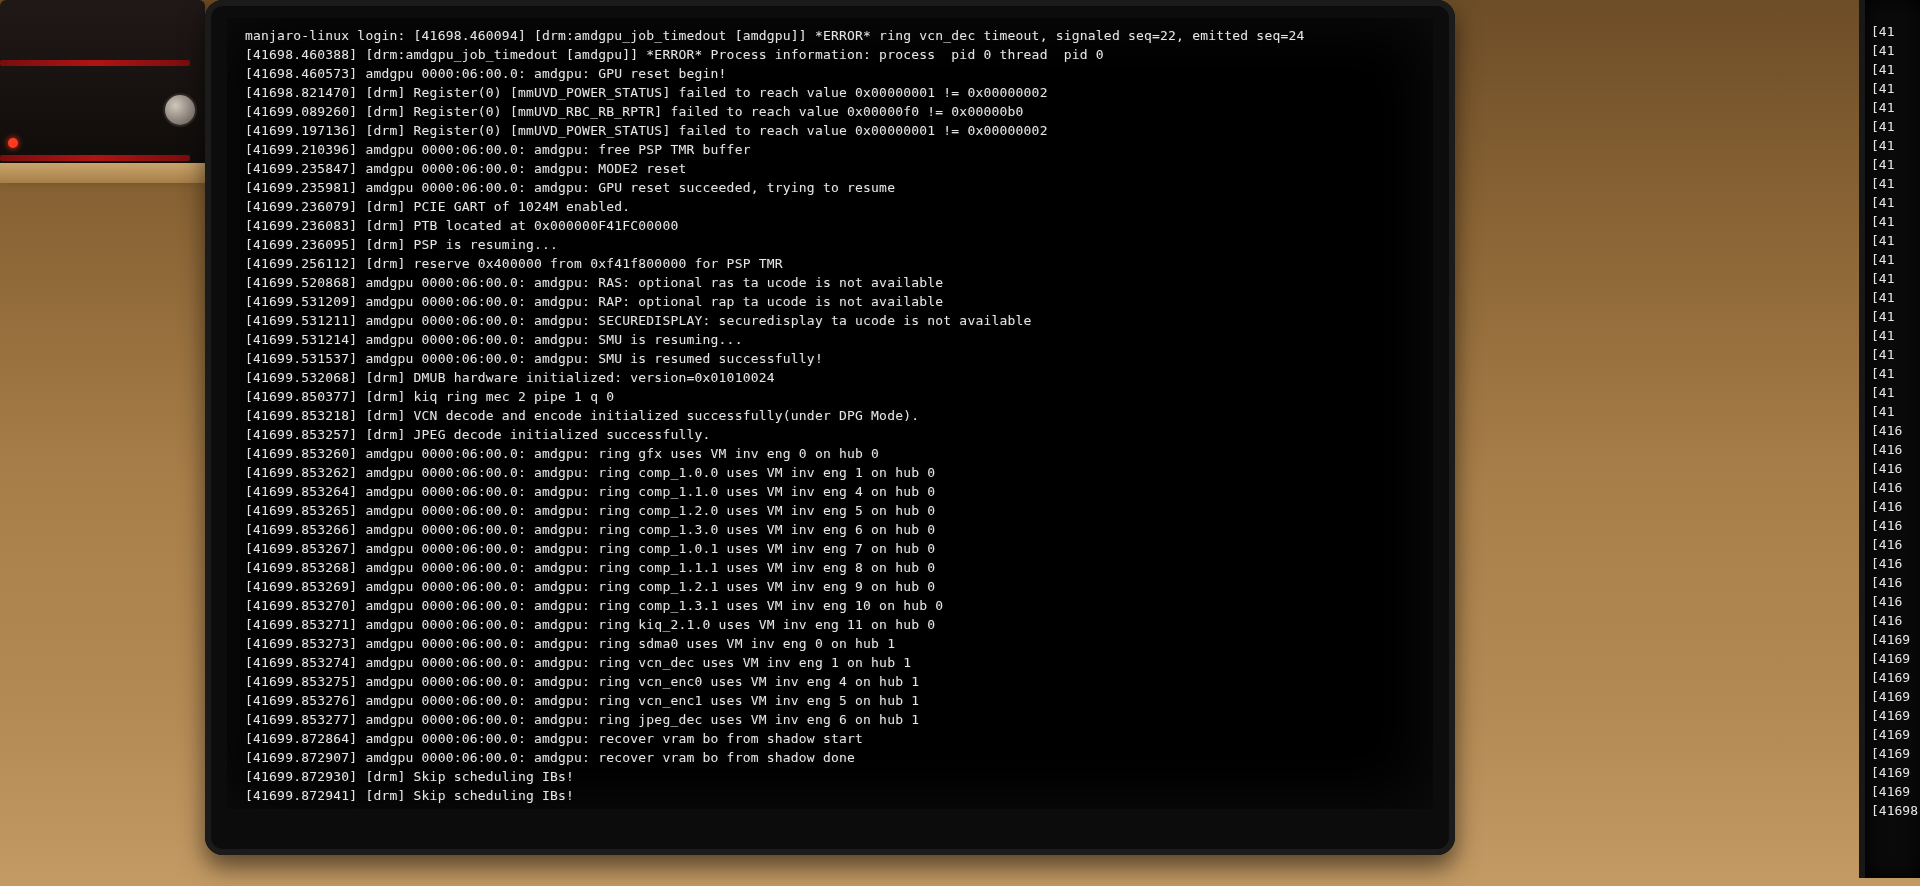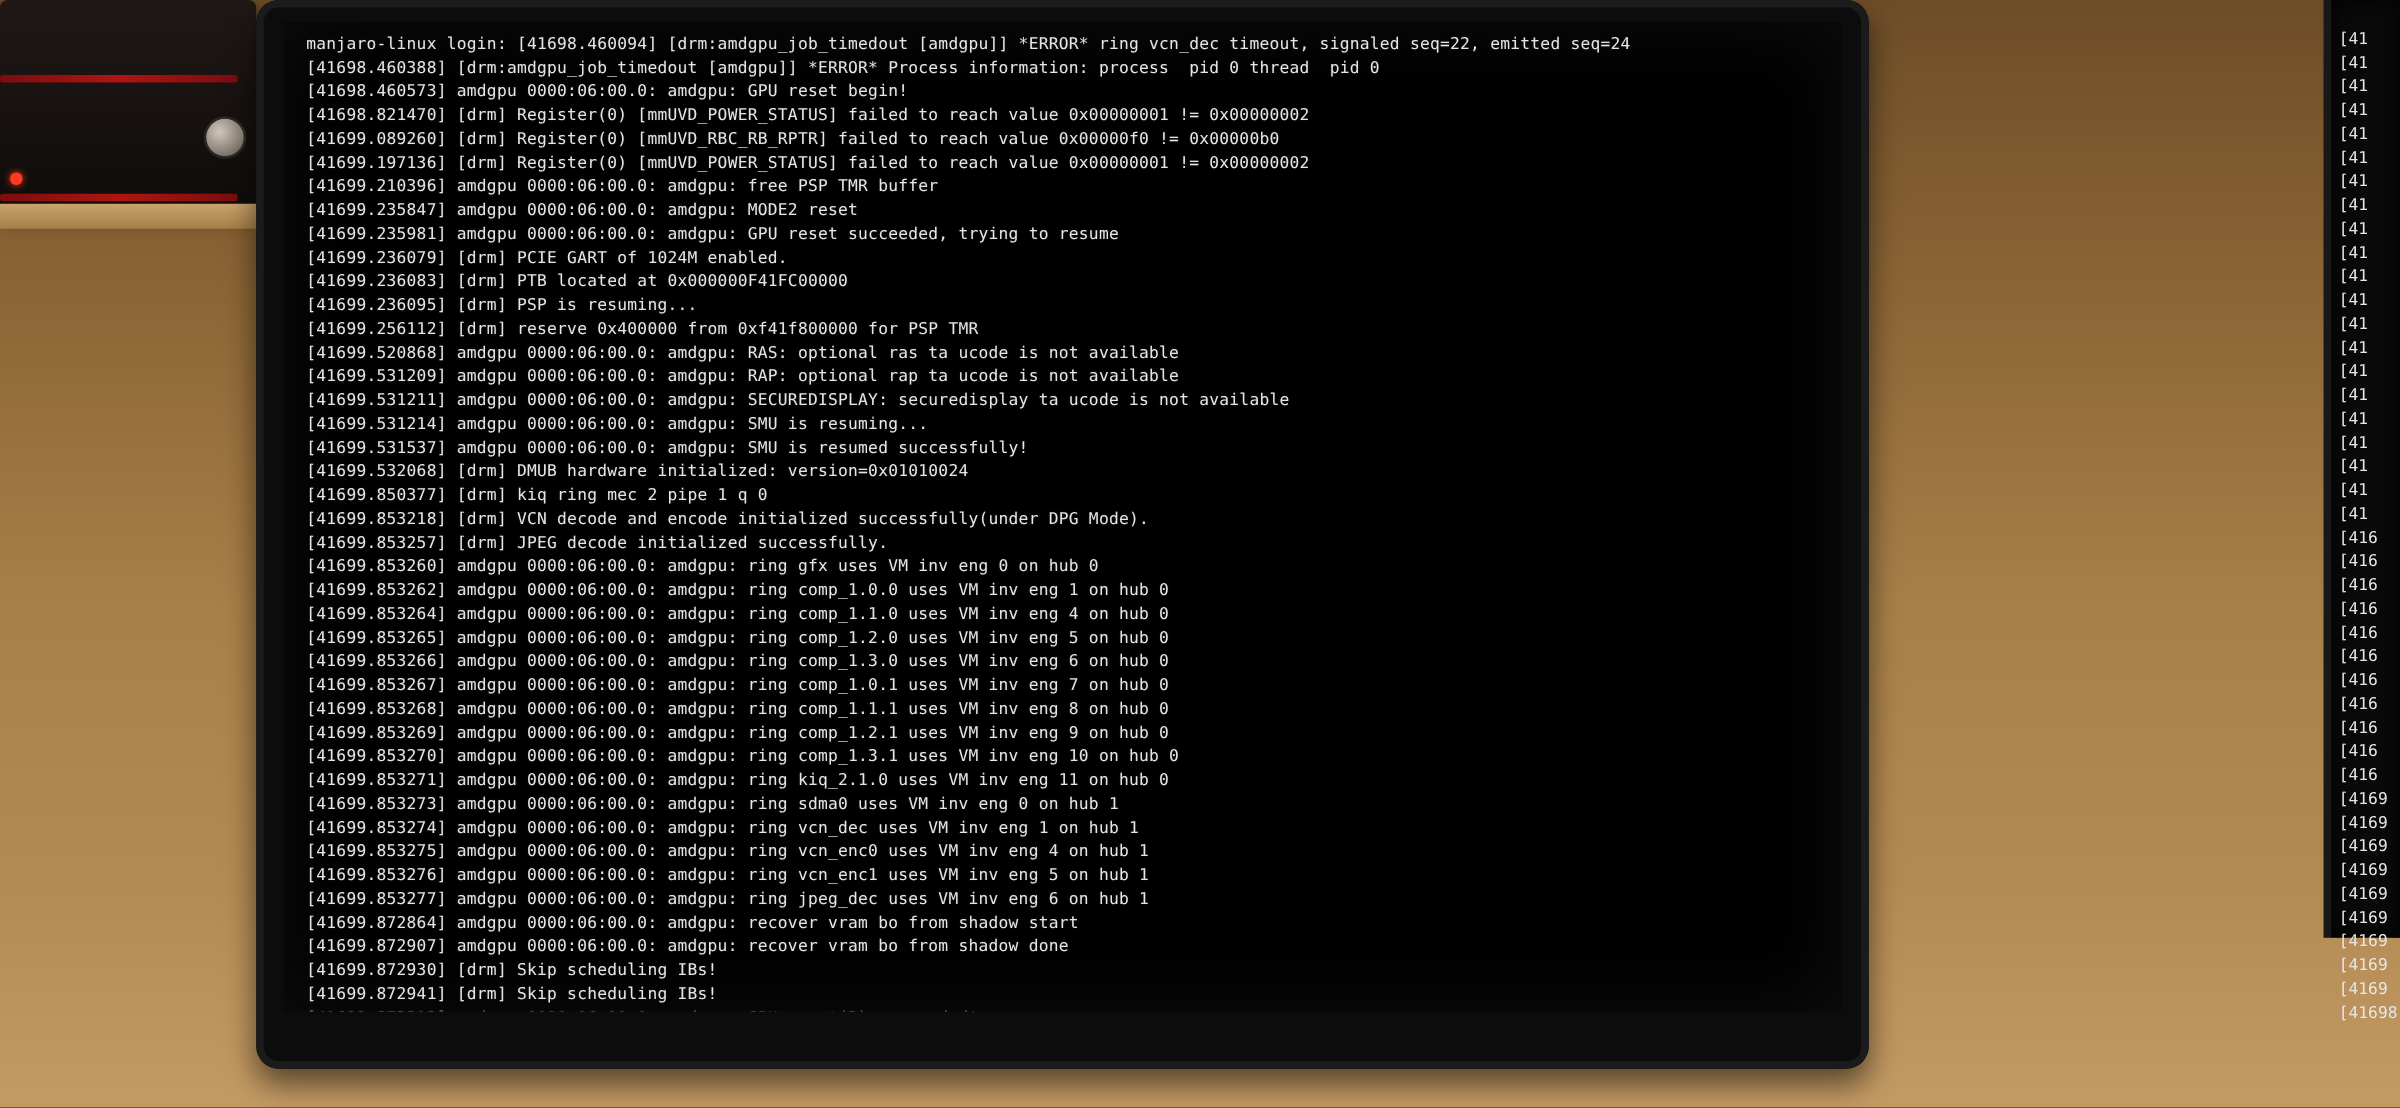--- a/index.html
+++ b/index.html
@@ -63,21 +63,20 @@
     }
     .monitor {
       position:absolute;
       left:205px;
       top:0;
       width:1250px;
       height:855px;
       background:#0c0c0c;
       border-radius:18px;
       box-shadow: inset 0 0 0 6px #1b1b1b, 0 12px 24px rgba(0,0,0,0.55);
-      padding-left: 40px;
     }
     .screen {
       position:absolute;
       left:22px; top:18px;
       right:22px; bottom:46px;
       background:#000;
       box-shadow: inset 0 0 70px rgba(20,20,20,0.7);
       padding:8px 18px 10px 18px;
       overflow:hidden;
     }
@@ -99,21 +98,21 @@
       font-family:Arial, sans-serif;
       font-weight:bold;
       font-size:18px;
       letter-spacing:1px;
       text-shadow:0 0 4px rgba(0,0,0,0.6);
     }
     .monitor2 {
       position:absolute;
       right:0; top:0;
       width:55px;
-      height:750px;
+      height:878px;
       background:#0a0a0a;
       border-left:6px solid #181818;
       box-shadow:inset 0 0 20px #000;
     }
     .monitor2 .strip {
       position:absolute;
       top:22px; left:6px; right:0;
       color:#e6e6e6;
       font-family:"DejaVu Sans Mono",monospace;
       font-size:13px;

